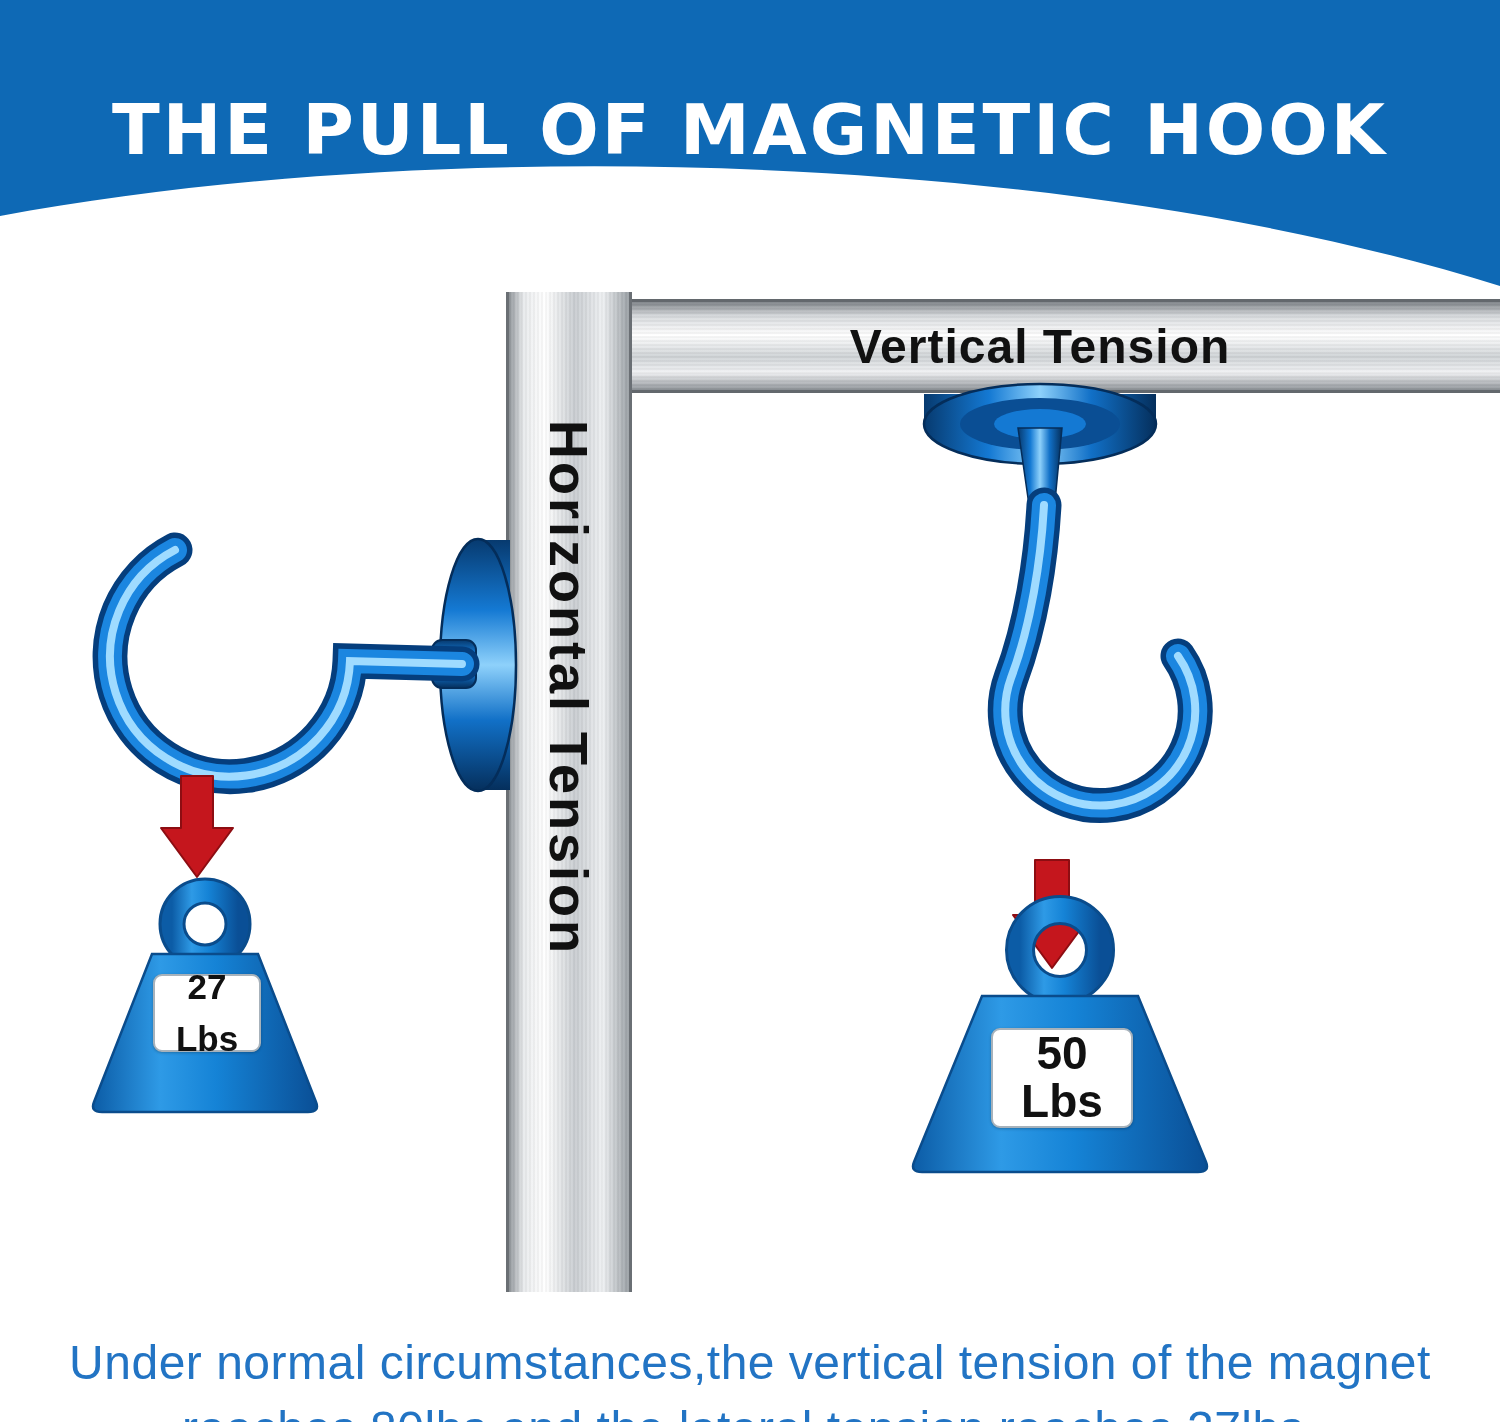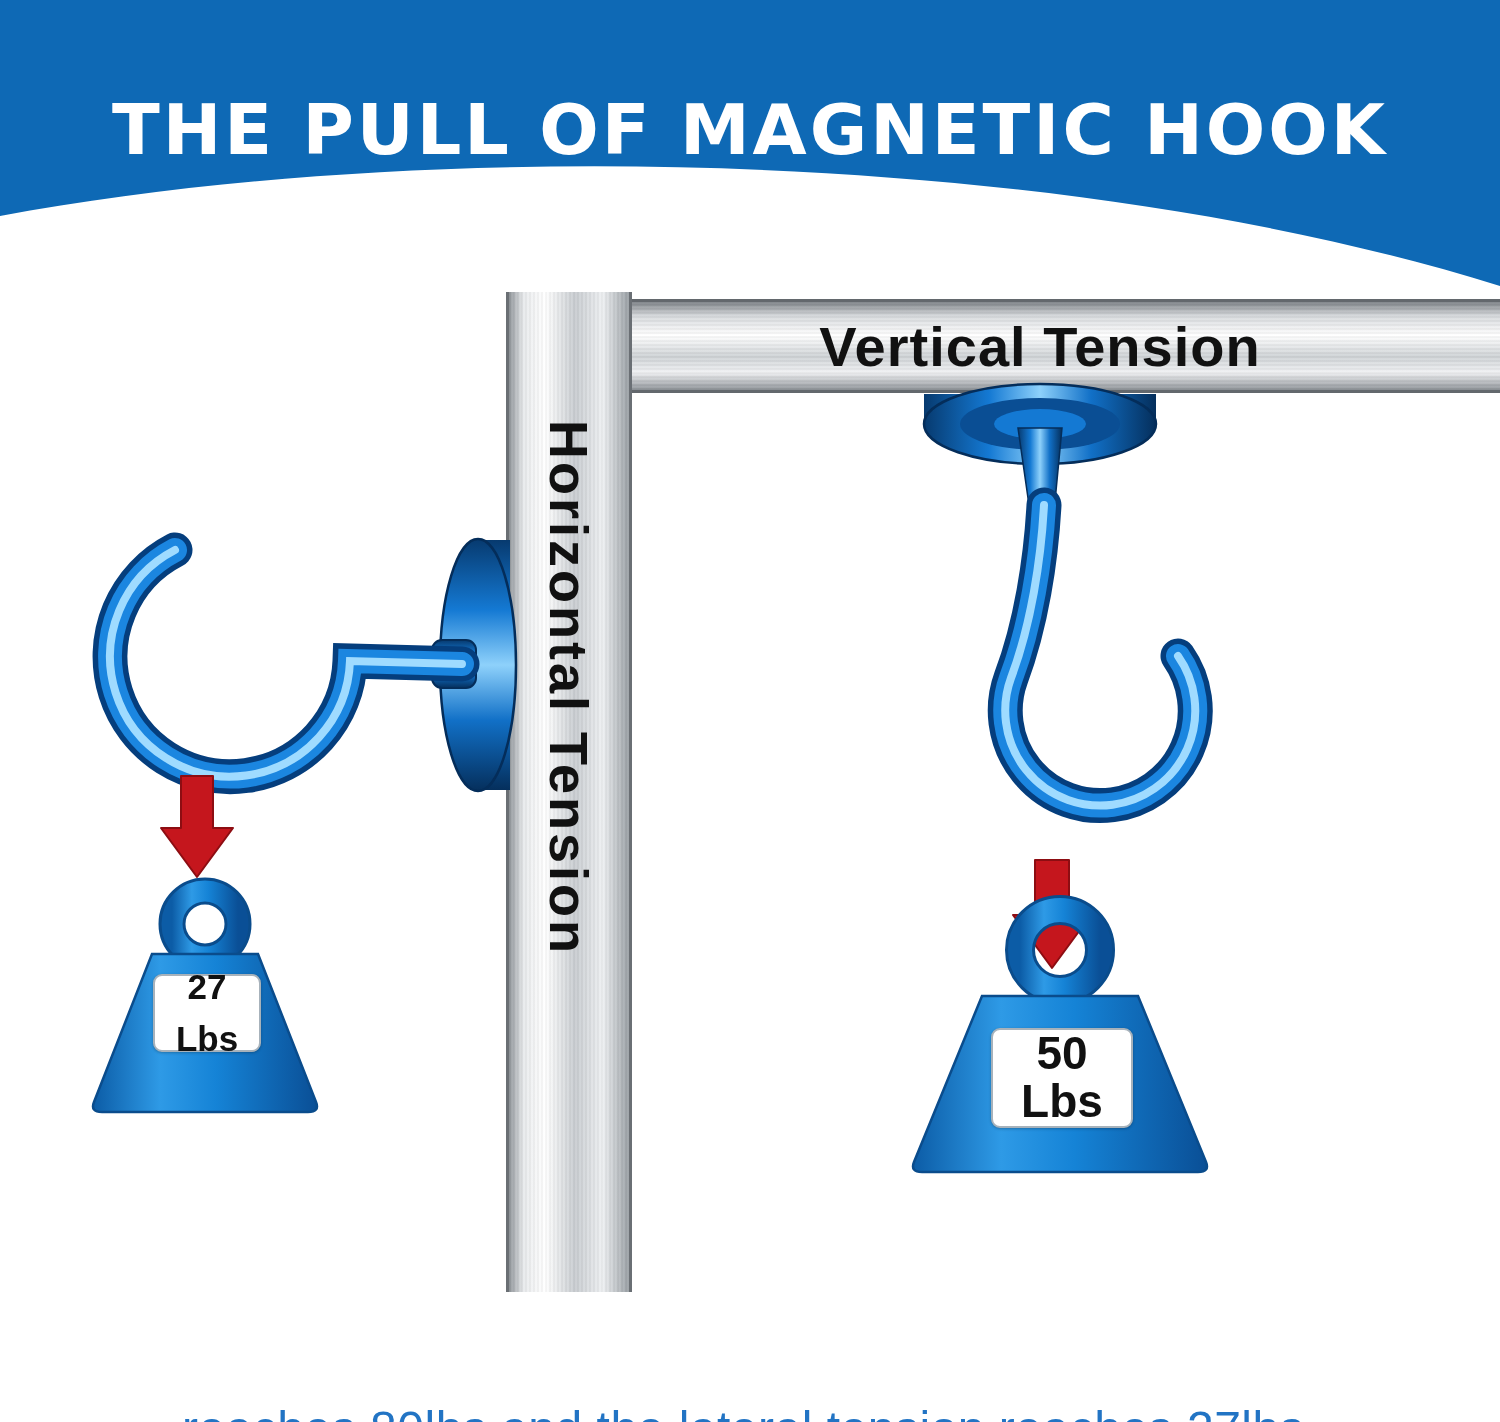--- a/index.html
+++ b/index.html
@@ -33,21 +33,21 @@
   .hbar{
     position:absolute;left:632px;top:299px;width:868px;height:94px;
     background-image:
       repeating-linear-gradient(0deg, rgba(0,0,0,0.035) 0 2px, rgba(255,255,255,0.05) 2px 4px),
       linear-gradient(180deg,#7d8287 0%,#d7dadd 16%,#ffffff 38%,#cfd3d6 62%,#f0f1f3 80%,#8d9297 100%);
     border-top:3px solid #63686d;border-bottom:3px solid #63686d;
     box-sizing:border-box;
     display:flex;align-items:center;justify-content:center;
   }
   .hbar-label{
-    color:#111;font-size:56px;font-weight:bold;letter-spacing:1px;white-space:nowrap;
+    color:#111;font-size:48px;font-weight:bold;letter-spacing:1px;white-space:nowrap;
     margin-right:52px;
   }
   
   .art{position:absolute;top:0;left:0;width:1500px;height:1422px;display:block;pointer-events:none;}
   
   .wlabel{
     position:absolute;background:#ffffff;border:2px solid #a7b2bb;border-radius:9px;
     box-shadow:0 1px 3px rgba(0,0,0,0.25);
     display:flex;flex-direction:column;align-items:center;justify-content:center;
     color:#111;font-weight:bold;line-height:1.04;text-align:center;
@@ -148,17 +148,17 @@
   <div class="wlabel left">
     <div>27</div>
     <div>Lbs</div>
   </div>
   <div class="wlabel right">
     <div>50</div>
     <div>Lbs</div>
   </div>
 
   <p class="caption">
-    <br>
+    <span>Under normal circumstances,the vertical tension of the magnet</span><br>
     <span>reaches 80lbs and the lateral tension reaches 27lbs.</span>
   </p>
 
 </div>
 
 </body></html>

